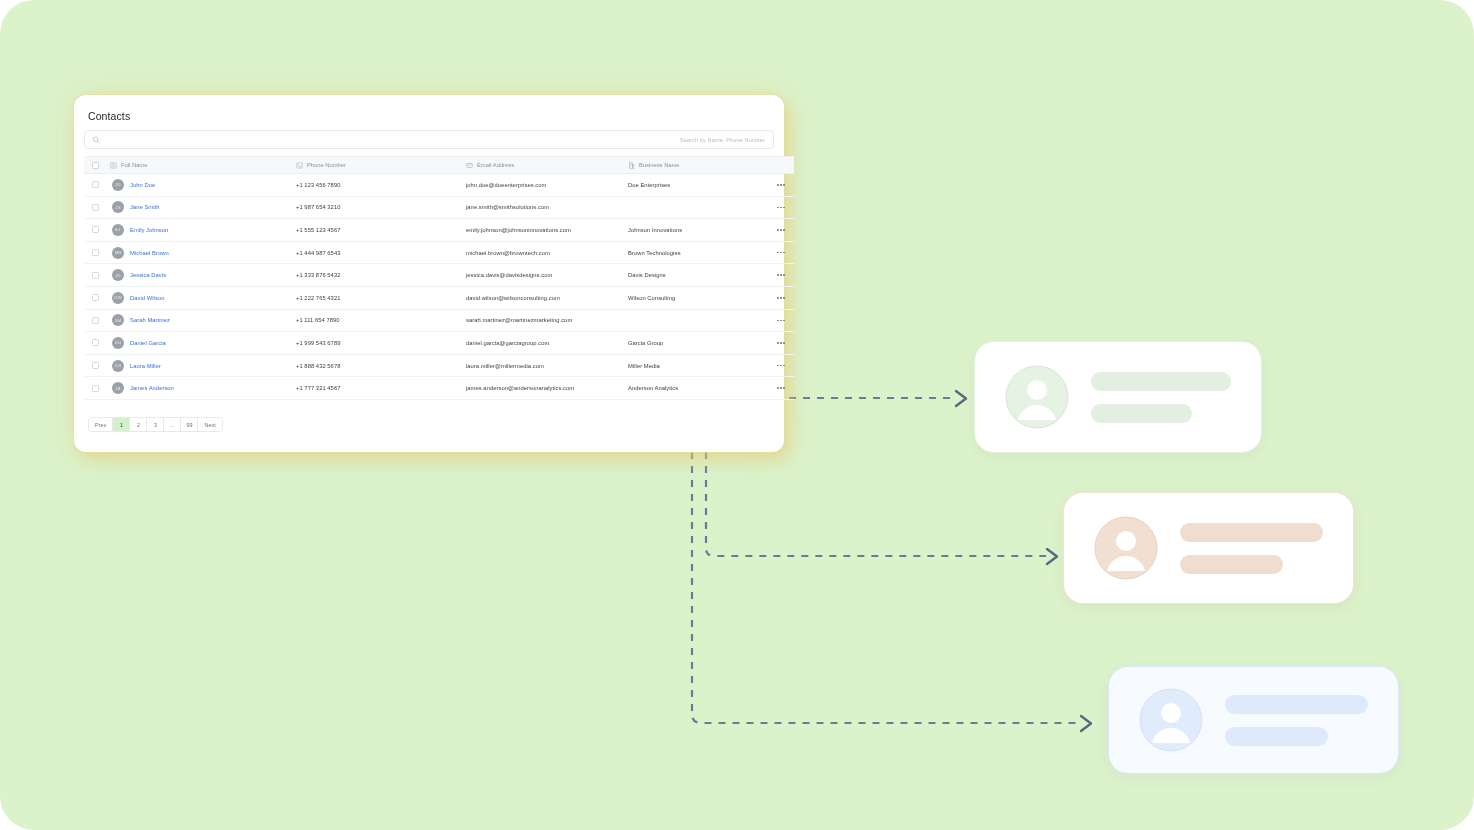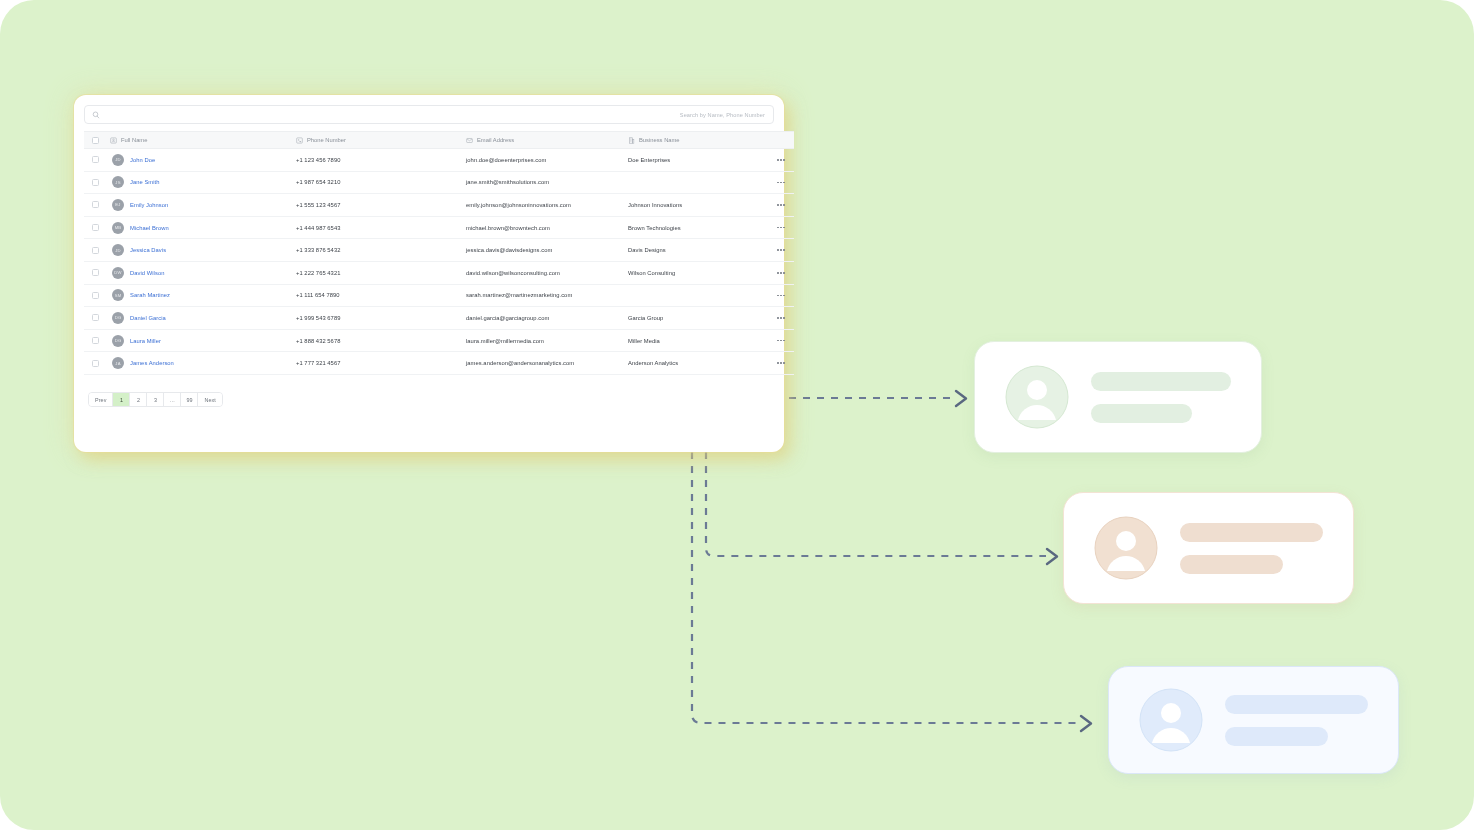--- a/index.html
+++ b/index.html
@@ -205,20 +205,21 @@
     </g>
     <g fill="none" stroke="#5a6881" stroke-width="2.4" stroke-linecap="round" stroke-linejoin="round">
       <polyline points="956,391 966,398.5 956,406"></polyline>
       <polyline points="1047,549 1057,556.5 1047,564"></polyline>
       <polyline points="1081,716 1091,723.5 1081,731"></polyline>
     </g>
   </svg>
 
   <div class="contacts-card">
 
+    <div class="card-title">Contacts</div>
 
     <div class="search-bar">
       <svg class="search-icon" viewBox="0 0 16 16">
         <circle cx="7" cy="6.6" r="4.6" fill="none" stroke="#b0b6bd" stroke-width="1.4"></circle>
         <line x1="10.4" y1="10.4" x2="13.6" y2="13.8" stroke="#b0b6bd" stroke-width="1.4" stroke-linecap="round"></line>
       </svg>
       <span class="search-placeholder">Search by Name, Phone Number</span>
     </div>
 
     <table class="contacts-table">

